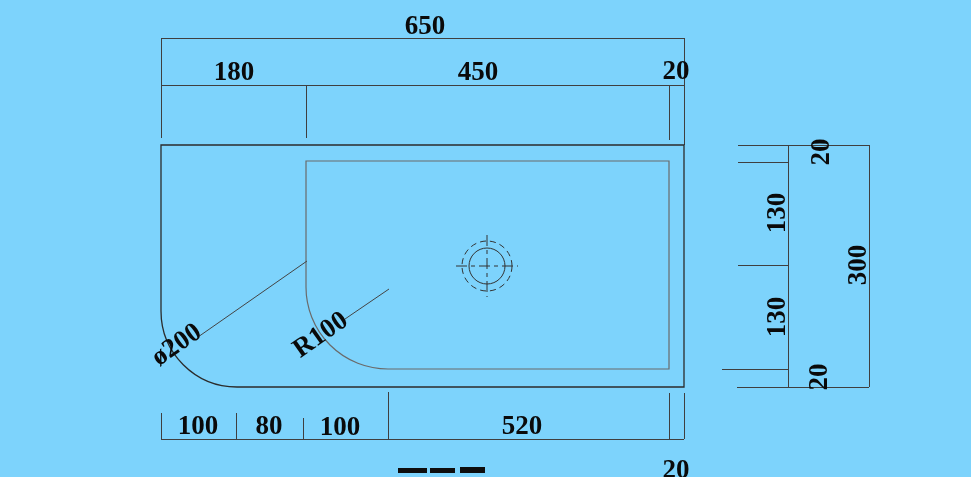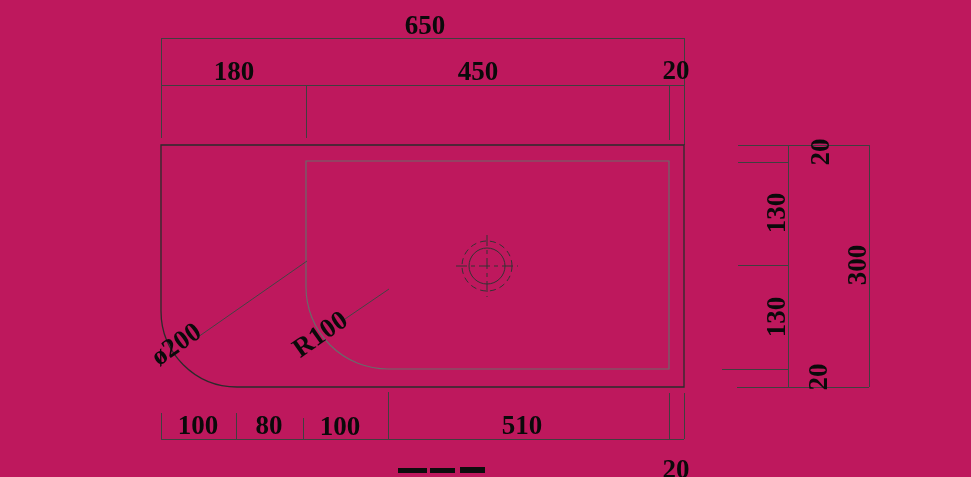--- a/index.html
+++ b/index.html
@@ -1,19 +1,19 @@
 <!DOCTYPE html>
 <html><head>
 <meta charset="utf-8">
 <style>
   html,body { margin:0; padding:0; background:#ffffff; }
   .canvas {
     position:relative;
     width:971px; height:477px;
-    background:#be185d;
+    background:#7dd3fc;
     overflow:hidden;
     font-family:"Liberation Serif", serif;
   }
   .canvas svg { position:absolute; left:0; top:0; }
   .lbl {
     position:absolute;
     font-family:"Liberation Serif", serif;
     font-weight:bold;
     font-size:27px;
     color:#0a0a0a;
@@ -80,21 +80,21 @@
   </svg>
 
   <div class="lbl" style="left:425px; top:25px;">650</div>
   <div class="lbl" style="left:234px; top:71px;">180</div>
   <div class="lbl" style="left:478px; top:71px;">450</div>
   <div class="lbl" style="left:676px; top:70px;">20</div>
 
   <div class="lbl" style="left:198px; top:425px;">100</div>
   <div class="lbl" style="left:269px; top:425px;">80</div>
   <div class="lbl" style="left:340px; top:426px;">100</div>
-  <div class="lbl" style="left:522px; top:425px;">510</div>
+  <div class="lbl" style="left:522px; top:425px;">520</div>
   <div class="lbl" style="left:676px; top:469px;">20</div>
 
   <div class="lbl rot90" style="left:820px; top:152px;">20</div>
   <div class="lbl rot90" style="left:776px; top:213px;">130</div>
   <div class="lbl rot90" style="left:776px; top:317px;">130</div>
   <div class="lbl rot90" style="left:818px; top:377px;">20</div>
   <div class="lbl rot90" style="left:857px; top:265px;">300</div>
 
   <div class="lbl rot35" style="left:176px; top:344px;">ø200</div>
   <div class="lbl rot35" style="left:320px; top:334px;">R100</div>

